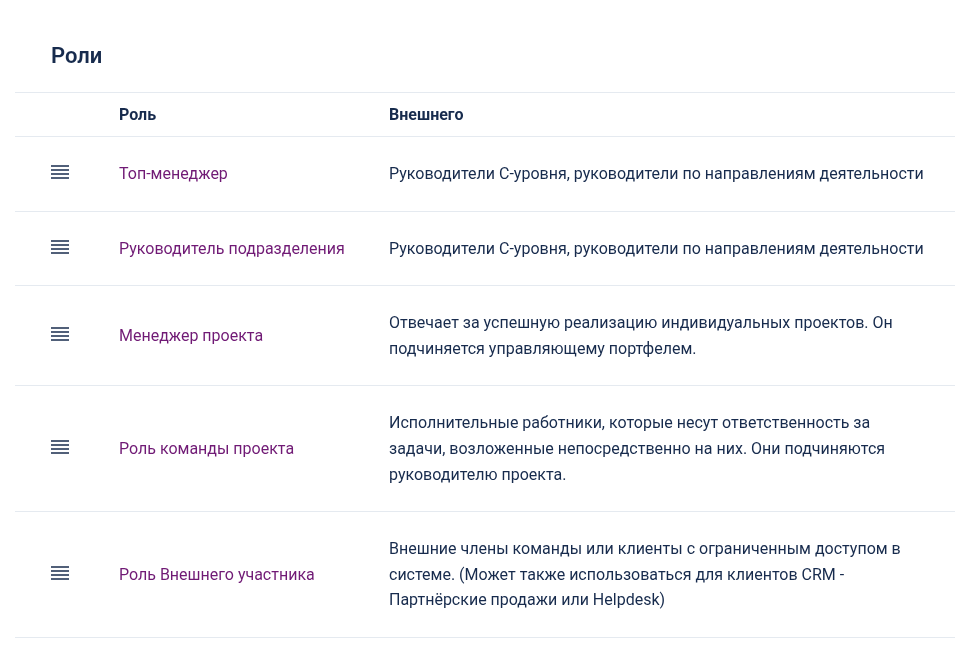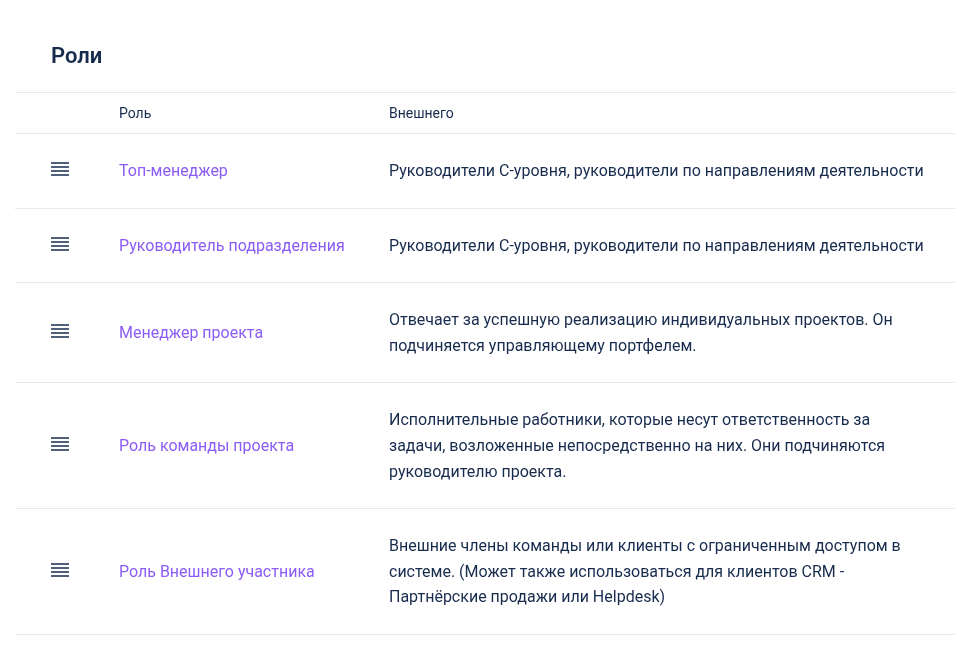--- a/index.html
+++ b/index.html
@@ -26,22 +26,22 @@
     .table {
       width: 100%;
       border-collapse: collapse;
     }
     .table-header-row {
       border-top: 1px solid #e5eaf0;
       border-bottom: 1px solid #e5eaf0;
     }
     .th {
       text-align: left;
-      font-size: 14px;
-      font-weight: 400;
+      font-size: 16px;
+      font-weight: 700;
       color: #172b4d;
       padding: 12px 0 12px 0;
     }
     .th-handle {
       width: 104px;
     }
     .th-role {
       width: 270px;
     }
     .table-row {
@@ -56,21 +56,21 @@
     }
     .td-handle {
       width: 104px;
       text-align: left;
       padding-left: 36px;
       vertical-align: middle;
     }
     .td-role {
       width: 270px;
       font-weight: 400;
-      color: #8b5cf6;
+      color: #701a75;
     }
     .td-desc {
       color: #172b4d;
       padding-right: 30px;
     }
     .drag-icon {
       display: inline-block;
       cursor: grab;
     }
     .drag-icon svg {

